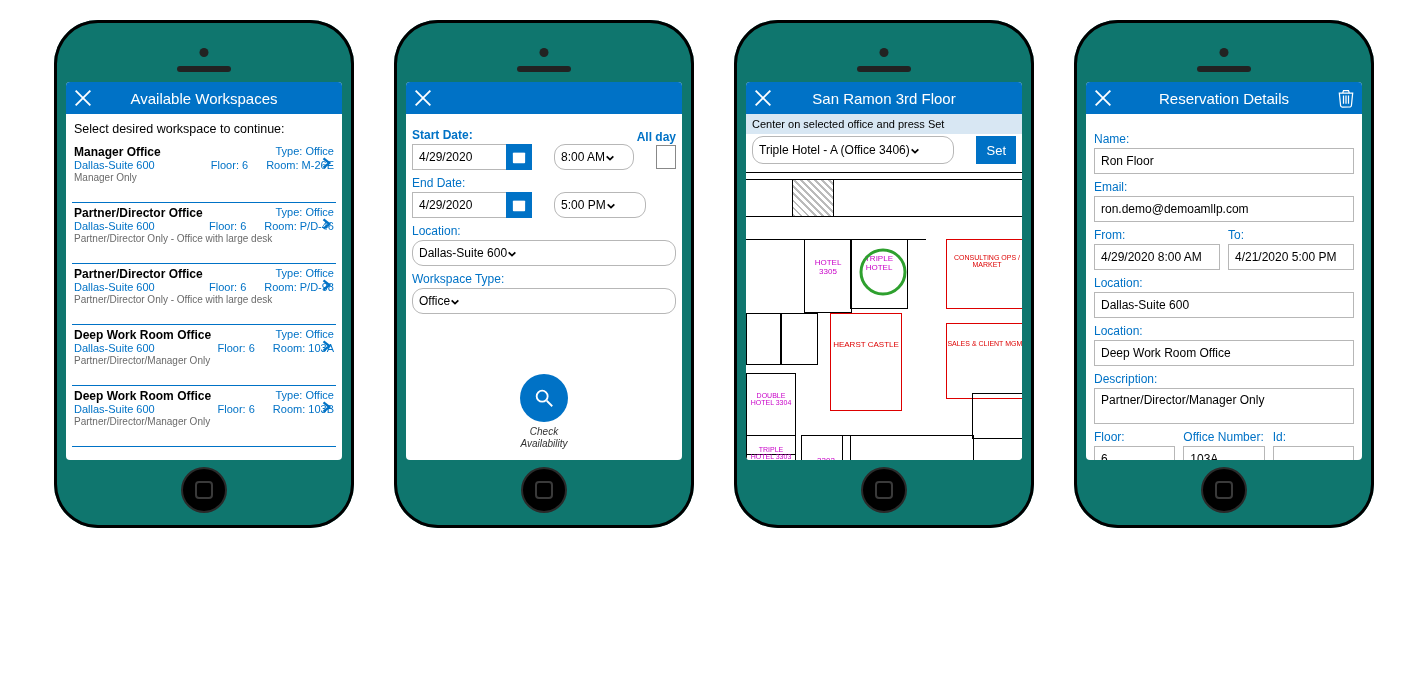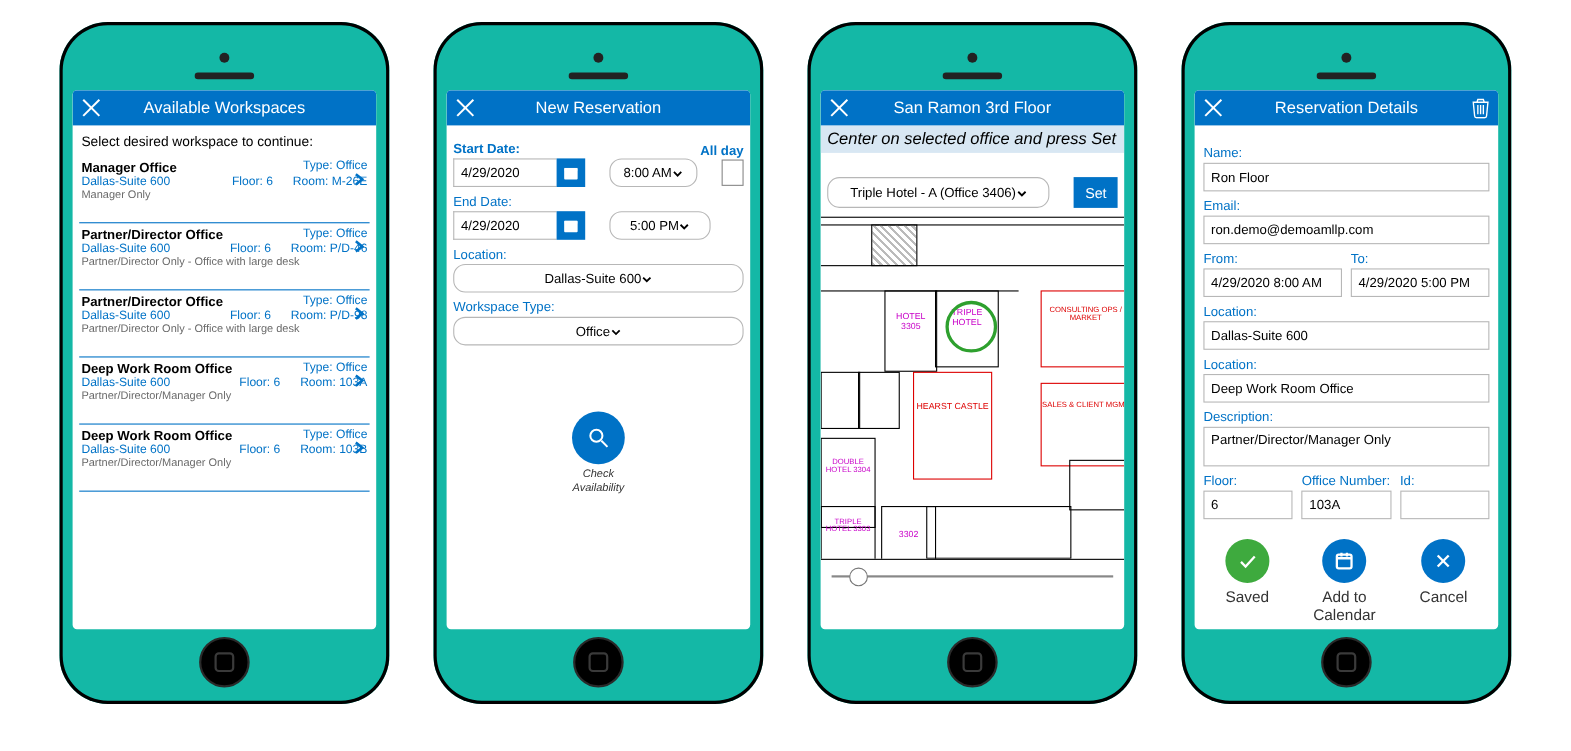--- a/index.html
+++ b/index.html
@@ -8,22 +8,22 @@
     background: #ffffff;
     font-family: "Segoe UI", Arial, sans-serif;
     display: flex;
     gap: 40px;
     justify-content: center;
   }
 
   
   .phone {
     width: 300px;
-    height: 620px;
-    background: #14b8a6;
+    height: 508px;
+    background: #0f766e;
     border-radius: 44px;
     padding: 62px 12px 68px;
     box-sizing: border-box;
     position: relative;
     box-shadow: 0 0 0 3px #000 inset;
   }
   .phone::before { 
     content:"";
     position:absolute;
     top:28px; left:50%;
@@ -82,42 +82,42 @@
   .ws-desc{color:#6a6a6a;font-size:10px;margin-top:1px;}
   .chev{position:absolute;right:2px;top:14px;width:14px;height:14px;}
   .chev svg{stroke:#0072c6;stroke-width:2;fill:none;}
 
   
   .input, .select{
     border:1px solid #b7b7b7;background:#fff;height:26px;
     padding:0 6px;font-size:12px;display:flex;align-items:center;
     box-sizing:border-box;
   }
-  .select{justify-content:center;cursor:pointer;border-radius:11px;}
+  .select{justify-content:flex-start;cursor:pointer;border-radius:11px;}
   .select .caret{width:10px;height:10px;}
   .select .caret svg{stroke:#000;stroke-width:2;fill:none;}
   .date-pick{display:flex;}
   .date-pick .input{border-right:none;width:94px;}
   .date-pick .cal-btn{width:26px;height:26px;background:#0072c6;display:flex;align-items:center;justify-content:center;cursor:pointer;}
   .date-pick .cal-btn svg{fill:#fff;width:14px;height:14px;}
   .time-sel{width:92px;}
   .chk{width:22px;height:22px;border:1px solid #888;cursor:pointer;}
 
   .allday-row{display:flex;justify-content:flex-end;align-items:flex-end;gap:6px;color:#0072c6;font-size:12px;font-weight:bold;}
 
   .fab-area{margin-top:60px;text-align:center;}
   .fab{
     width:48px;height:48px;border-radius:50%;background:#0072c6;
     margin:0 auto;display:flex;align-items:center;justify-content:center;cursor:pointer;
   }
   .fab svg{stroke:#fff;fill:none;stroke-width:2;width:22px;height:22px;}
   .fab-lbl{font-size:10px;color:#333;margin-top:4px;line-height:1.2;}
 
   
-  .tip-bar{background:#d8e7f3;font-size:15px;padding:4px 6px;margin:-4px -6px 22px;font-style:italic;}
+  .tip-bar{background:#d8e7f3;font-size:11px;padding:4px 6px;margin:-4px -6px 2px;}
   .set-btn{background:#0072c6;color:#fff;height:28px;padding:0 10px;display:flex;align-items:center;cursor:pointer;font-size:13px;}
   .floorplan{border-top:1px solid #000;border-bottom:1px solid #000;margin:8px -6px 0;height:310px;position:relative;background:#fff;overflow:hidden;font-size:8px;}
   .fp-box{position:absolute;border:1px solid #000;}
   .slider-row{display:flex;align-items:center;margin:14px 4px 0;}
   .slider-track{flex:1;height:2px;background:#888;position:relative;}
   .slider-thumb{position:absolute;left:16px;top:-7px;width:15px;height:15px;border-radius:50%;background:#fff;border:1px solid #777;}
 
   
   .grid2{display:flex;gap:8px;}
   .grid2 > div{flex:1;}
@@ -236,21 +236,20 @@
 <div class="phone">
   <div class="speaker"></div>
   <div class="screen">
     <div class="hdr">
       <div class="x-icon">
         <svg viewBox="0 0 24 24">
             <line x1="4" y1="4" x2="20" y2="20"></line>
             <line x1="20" y1="4" x2="4" y2="20"></line>
           </svg>
       </div>
-      <div class="hdr-title">New Reservation</div>
     </div>
     <div class="body">
       <div class="allday-row" style="margin-top:4px;">
         <div style="flex:1;text-align:left;" class="lbl-blue">Start Date:</div>
         <span>All day</span>
       </div>
       <div class="row">
         <div class="date-pick">
           <div class="input">4/29/2020</div>
           <div class="cal-btn">
@@ -405,21 +404,21 @@
       <div class="lbl-blue">Email:</div>
       <div class="input">ron.demo@demoamllp.com</div>
 
       <div class="grid2">
         <div>
           <div class="lbl-blue">From:</div>
           <div class="input">4/29/2020 8:00 AM</div>
         </div>
         <div>
           <div class="lbl-blue">To:</div>
-          <div class="input">4/29/2020 5:00 PM</div>
+          <div class="input">4/21/2020 5:00 PM</div>
         </div>
       </div>
 
       <div class="lbl-blue">Location:</div>
       <div class="input">Dallas-Suite 600</div>
 
       <div class="lbl-blue">Location:</div>
       <div class="input">Deep Work Room Office</div>
 
       <div class="lbl-blue">Description:</div>

